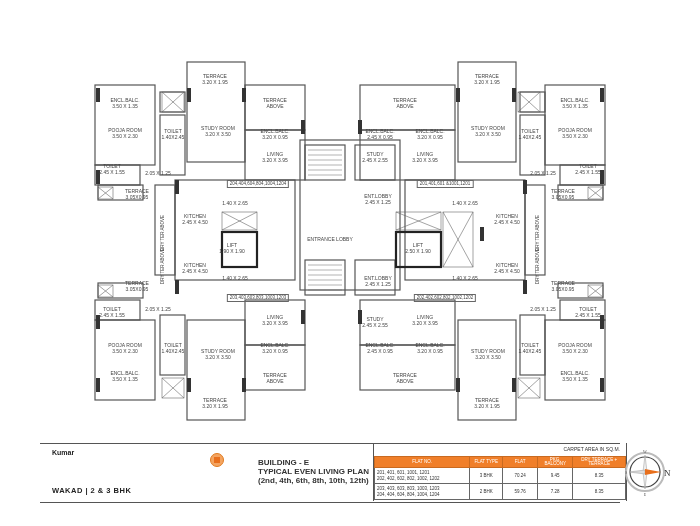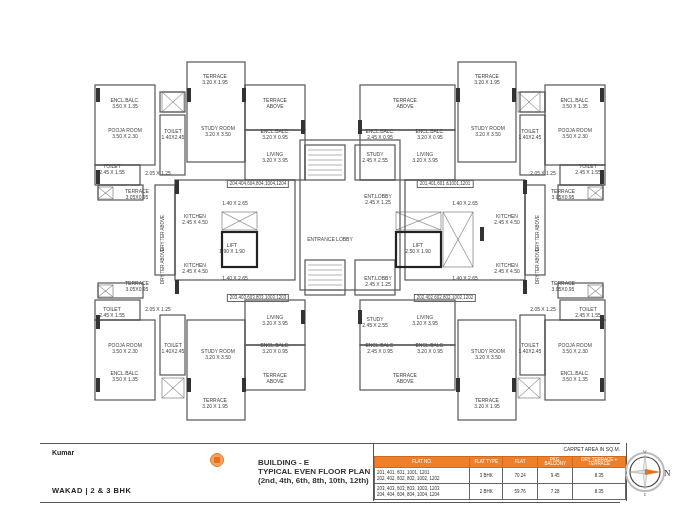--- a/index.html
+++ b/index.html
@@ -239,21 +239,21 @@
   <div class="lbl" style="left:575px;top:370px;"><span>ENCL.BALC.</span><br><span>3.50 X 1.35</span></div>
   <div class="lbl" style="left:487px;top:397px;"><span>TERRACE</span><br><span>3.20 X 1.95</span></div>
 </div>
 
 <div class="footer">
   <div class="brand-small">Kumar</div>
   <div class="logo"></div>
   <div class="brand-sub">WAKAD | 2 &amp; 3 BHK</div>
   <div class="title">
     <div>BUILDING - E</div>
-    <div>TYPICAL EVEN FLOOR PLAN</div>
+    <div>TYPICAL EVEN LIVING PLAN</div>
     <div>(2nd, 4th, 6th, 8th, 10th, 12th)</div>
   </div>
 </div>
 
 <div class="tbl-wrap">
   <div class="tbl-head">CARPET AREA IN SQ.M.</div>
   <table>
     <tbody>
         <tr>
       <th style="width:38%">FLAT NO.</th>

